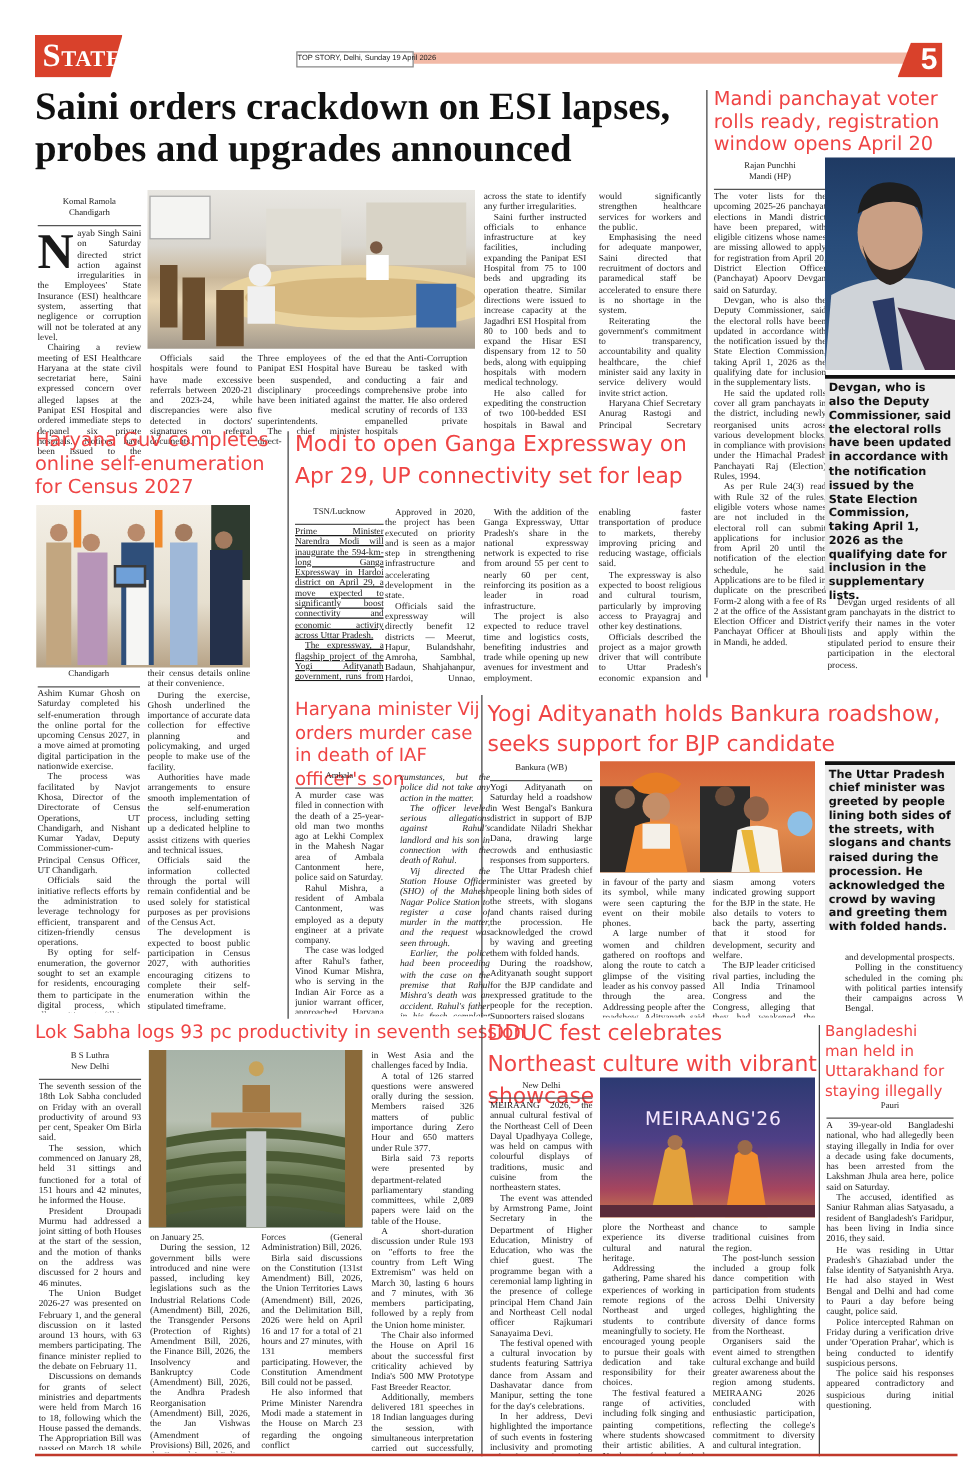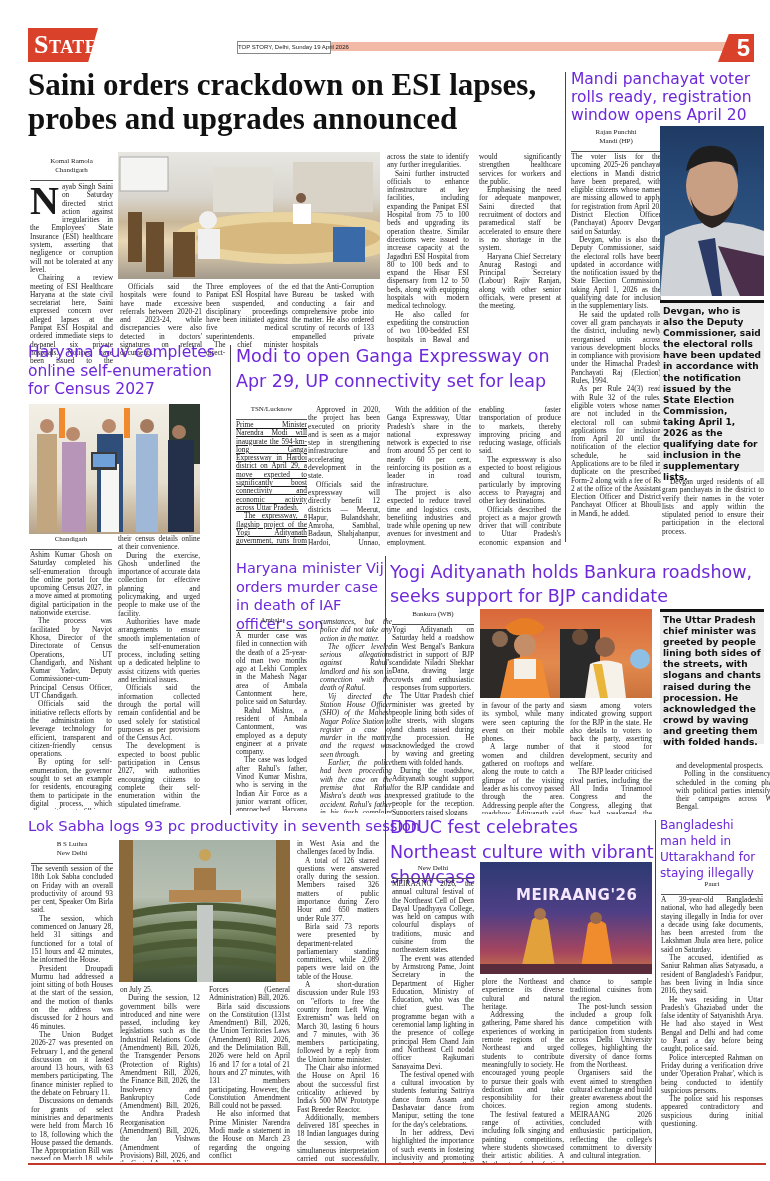--- a/index.html
+++ b/index.html
@@ -7,21 +7,21 @@
   body { position: relative; font-family: "Liberation Serif", "DejaVu Serif", serif; color: #1a1a1a; }
   .abs { position: absolute; }
   
   .section-tab { left: 28px; top: 28px; width: 70px; height: 34px; background: #d9412b; clip-path: polygon(0 0, 100% 0, 86% 100%, 0 100%); }
   .section-tab span { position: absolute; left: 6px; top: 2px; font-family: "Liberation Serif", serif; font-weight: bold; color: #fff; font-size: 26px; letter-spacing: 0.5px; font-variant: small-caps; }
   .band3 { left: 330px; top: 42px; width: 400px; height: 9px; background: #f2b9a6; }
   .dateline { left: 237px; top: 41px; width: 94px; height: 13px; background: #fff; border: 1px solid #888; font-family: "Liberation Sans", sans-serif; font-size: 6px; text-align: center; line-height: 11px; white-space: nowrap; }
   .page-num-tab { left: 718px; top: 34px; width: 36px; height: 28px; background: #d9412b; clip-path: polygon(30% 0, 100% 0, 100% 100%, 0 100%); }
   .page-num-tab span { position: absolute; right: 4px; top: 0; color: #fff; font-family: "Liberation Sans", sans-serif; font-weight: bold; font-size: 24px; }
   .headline { font-family: "Liberation Serif", serif; font-weight: bold; color: #111; line-height: 1.08; }
-  .headline-sans { font-family: "DejaVu Sans", sans-serif; color: #6d28d9; line-height: 1.18; font-weight: normal; }
+  .headline-sans { font-family: "DejaVu Sans", sans-serif; color: #ef4444; line-height: 1.18; font-weight: normal; }
   .byline { font-size: 7px; text-align: center; line-height: 9px; border-bottom: 1px solid #555; padding-bottom: 5px; }
   .body-text { font-size: 7.4px; line-height: 8.3px; text-align: justify; hyphens: auto; }
   .body-text p { text-indent: 8px; }
   .body-text p.first { text-indent: 0; }
   .col { position: absolute; overflow: hidden; }
   .photo { position: absolute; overflow: hidden; }
   .vrule { position: absolute; width: 1px; background: #444; }
   .hrule-red { position: absolute; height: 2px; background: #c0392b; }
   .pull-quote { position: absolute; background: #ececec; border-top: 3px solid #111; font-family: "DejaVu Sans", sans-serif; font-weight: bold; font-size: 9px; line-height: 11.1px; padding: 3px 3px; color: #111; }
   .dropcap { float: left; font-size: 40px; line-height: 32px; font-weight: bold; margin: 2px 3px 0 0; font-family: "Liberation Serif", serif; }
@@ -89,20 +89,21 @@
     <p class="first">ed that the Anti-Corruption Bureau be tasked with conducting a fair and comprehensive probe into the matter. He also ordered scrutiny of records of 133 empanelled private hospitals</p>
   </div>
 <div class="col body-text" style="left:387px; top:153px; width:82px; height:190px;">
   <p class="first">across the state to identify any further irregularities.</p>
     <p>Saini further instructed officials to enhance infrastructure at key facilities, including expanding the Panipat ESI Hospital from 75 to 100 beds and upgrading its operation theatre. Similar directions were issued to increase capacity at the Jagadhri ESI Hospital from 80 to 100 beds and to expand the Hisar ESI dispensary from 12 to 50 beds, along with equipping hospitals with modern medical technology.</p>
     <p>He also called for expediting the construction of two 100-bedded ESI hospitals in Bawal and Bahadurgarh, saying the facilities</p>
 </div>
 <div class="col body-text" style="left:479px; top:153px; width:82px; height:190px;">
   <p class="first">would significantly strengthen healthcare services for workers and the public.</p>
     <p>Emphasising the need for adequate manpower, Saini directed that recruitment of doctors and paramedical staff be accelerated to ensure there is no shortage in the system.</p>
+    <p>Reiterating the government's commitment to transparency, accountability and quality healthcare, the chief minister said any laxity in service delivery would invite strict action.</p>
     <p>Haryana Chief Secretary Anurag Rastogi and Principal Secretary (Labour) Rajiv Ranjan, along with other senior officials, were present at the meeting.</p>
 </div>
 
 <div class="abs headline-sans" style="left:571px; top:70px; width:190px; font-size:15.5px; line-height:18px;">Mandi panchayat voter rolls ready, registration window opens April 20</div>
 <div class="col" style="left:571px; top:128px; width:90px; height:420px;">
   <div class="byline">
       <div>Rajan Punchhi</div>
       <div>Mandi (HP)</div>
     </div>
   <div class="body-text" style="margin-top:1px;">
@@ -279,21 +280,21 @@
     <g fill="#4c5b35">
       <path d="M14 70 Q86 55 157 70 L157 78 Q86 63 14 78 Z"></path>
       <path d="M14 88 Q86 73 157 88 L157 96 Q86 81 14 96 Z"></path>
       <path d="M14 106 Q86 91 157 106 L157 114 Q86 99 14 114 Z"></path>
       <path d="M14 124 Q86 109 157 124 L157 132 Q86 117 14 132 Z"></path>
     </g>
     <rect x="78" y="65" width="16" height="77" fill="#c4c9c6"></rect>
   </svg>
 </div>
 <div class="col body-text" style="left:120px; top:986px; width:80px; height:176px;">
-    <p class="first">on July 25.</p>
+    <p class="first">on January 25.</p>
     <p>During the session, 12 government bills were introduced and nine were passed, including key legislations such as the Industrial Relations Code (Amendment) Bill, 2026, the Transgender Persons (Protection of Rights) Amendment Bill, 2026, the Finance Bill, 2026, the Insolvency and Bankruptcy Code (Amendment) Bill, 2026, the Andhra Pradesh Reorganisation (Amendment) Bill, 2026, the Jan Vishwas (Amendment of Provisions) Bill, 2026, and the Central Armed Police</p>
   </div>
 <div class="col body-text" style="left:209px; top:986px; width:81px; height:176px;">
     <p class="first">Forces (General Administration) Bill, 2026.</p>
     <p>Birla said discussions on the Constitution (131st Amendment) Bill, 2026, the Union Territories Laws (Amendment) Bill, 2026, and the Delimitation Bill, 2026 were held on April 16 and 17 for a total of 21 hours and 27 minutes, with 131 members participating. However, the Constitution Amendment Bill could not be passed.</p>
     <p>He also informed that Prime Minister Narendra Modi made a statement in the House on March 23 regarding the ongoing conflict</p>
   </div>
 <div class="col body-text" style="left:297px; top:840px; width:82px; height:322px;">
     <p class="first">in West Asia and the challenges faced by India.</p>
     <p>A total of 126 starred questions were answered orally during the session. Members raised 326 matters of public importance during Zero Hour and 650 matters under Rule 377.</p>
@@ -308,21 +309,21 @@
 <div class="col" style="left:392px; top:864px; width:82px; height:300px;">
   <div class="byline">New Delhi</div>
   <div class="body-text" style="margin-top:1px;">
       <p class="first">MEIRAANG 2026, the annual cultural festival of the Northeast Cell of Deen Dayal Upadhyaya College, was held on campus with colourful displays of traditions, music and cuisine from the northeastern states.</p>
       <p>The event was attended by Armstrong Pame, Joint Secretary in the Department of Higher Education, Ministry of Education, who was the chief guest. The programme began with a ceremonial lamp lighting in the presence of college principal Hem Chand Jain and Northeast Cell nodal officer Rajkumari Sanayaima Devi.</p>
       <p>The festival opened with a cultural invocation by students featuring Sattriya dance from Assam and Dashavatar dance from Manipur, setting the tone for the day's celebrations.</p>
       <p>In her address, Devi highlighted the importance of such events in fostering inclusivity and promoting cultural understanding within academic spaces. Jain encouraged students to ex-</p>
     </div>
 </div>
 <div class="photo" style="left:480px; top:862px; width:172px; height:112px; background:linear-gradient(180deg,#2c3a72 0%,#4f3f86 45%,#a6455e 80%,#c87a4a 100%);" title="MEIRAANG'26 folk dance performance on stage">
-  <div style="position:absolute; left:36px; top:24px; color:#f6e7ff; font-family:'DejaVu Sans',sans-serif; font-weight:bold; font-size:15px; letter-spacing:0.5px;">MEIRAANG'26</div>
+  <div style="position:absolute; left:36px; top:24px; color:#f6e7ff; font-family:'DejaVu Sans',sans-serif; font-weight:normal; font-size:15px; letter-spacing:0.5px;">MEIRAANG'26</div>
   <svg width="172" height="112" viewBox="0 0 172 112" style="position:absolute;left:0;top:0;">
     <path d="M40 112 L52 58 Q60 50 68 58 L76 112 Z" fill="#e3a13c"></path>
     <circle cx="60" cy="52" r="6" fill="#a8744e"></circle>
     <path d="M100 112 L108 62 Q116 54 126 62 L134 112 Z" fill="#f08c2e"></path>
     <circle cx="116" cy="56" r="6" fill="#9a6a4a"></circle>
     <rect x="0" y="102" width="172" height="10" fill="#5a2b3a"></rect>
   </svg>
 </div>
 <div class="col body-text" style="left:482px; top:978px; width:82px; height:186px;">
     <p class="first">plore the Northeast and experience its diverse cultural and natural heritage.</p>

